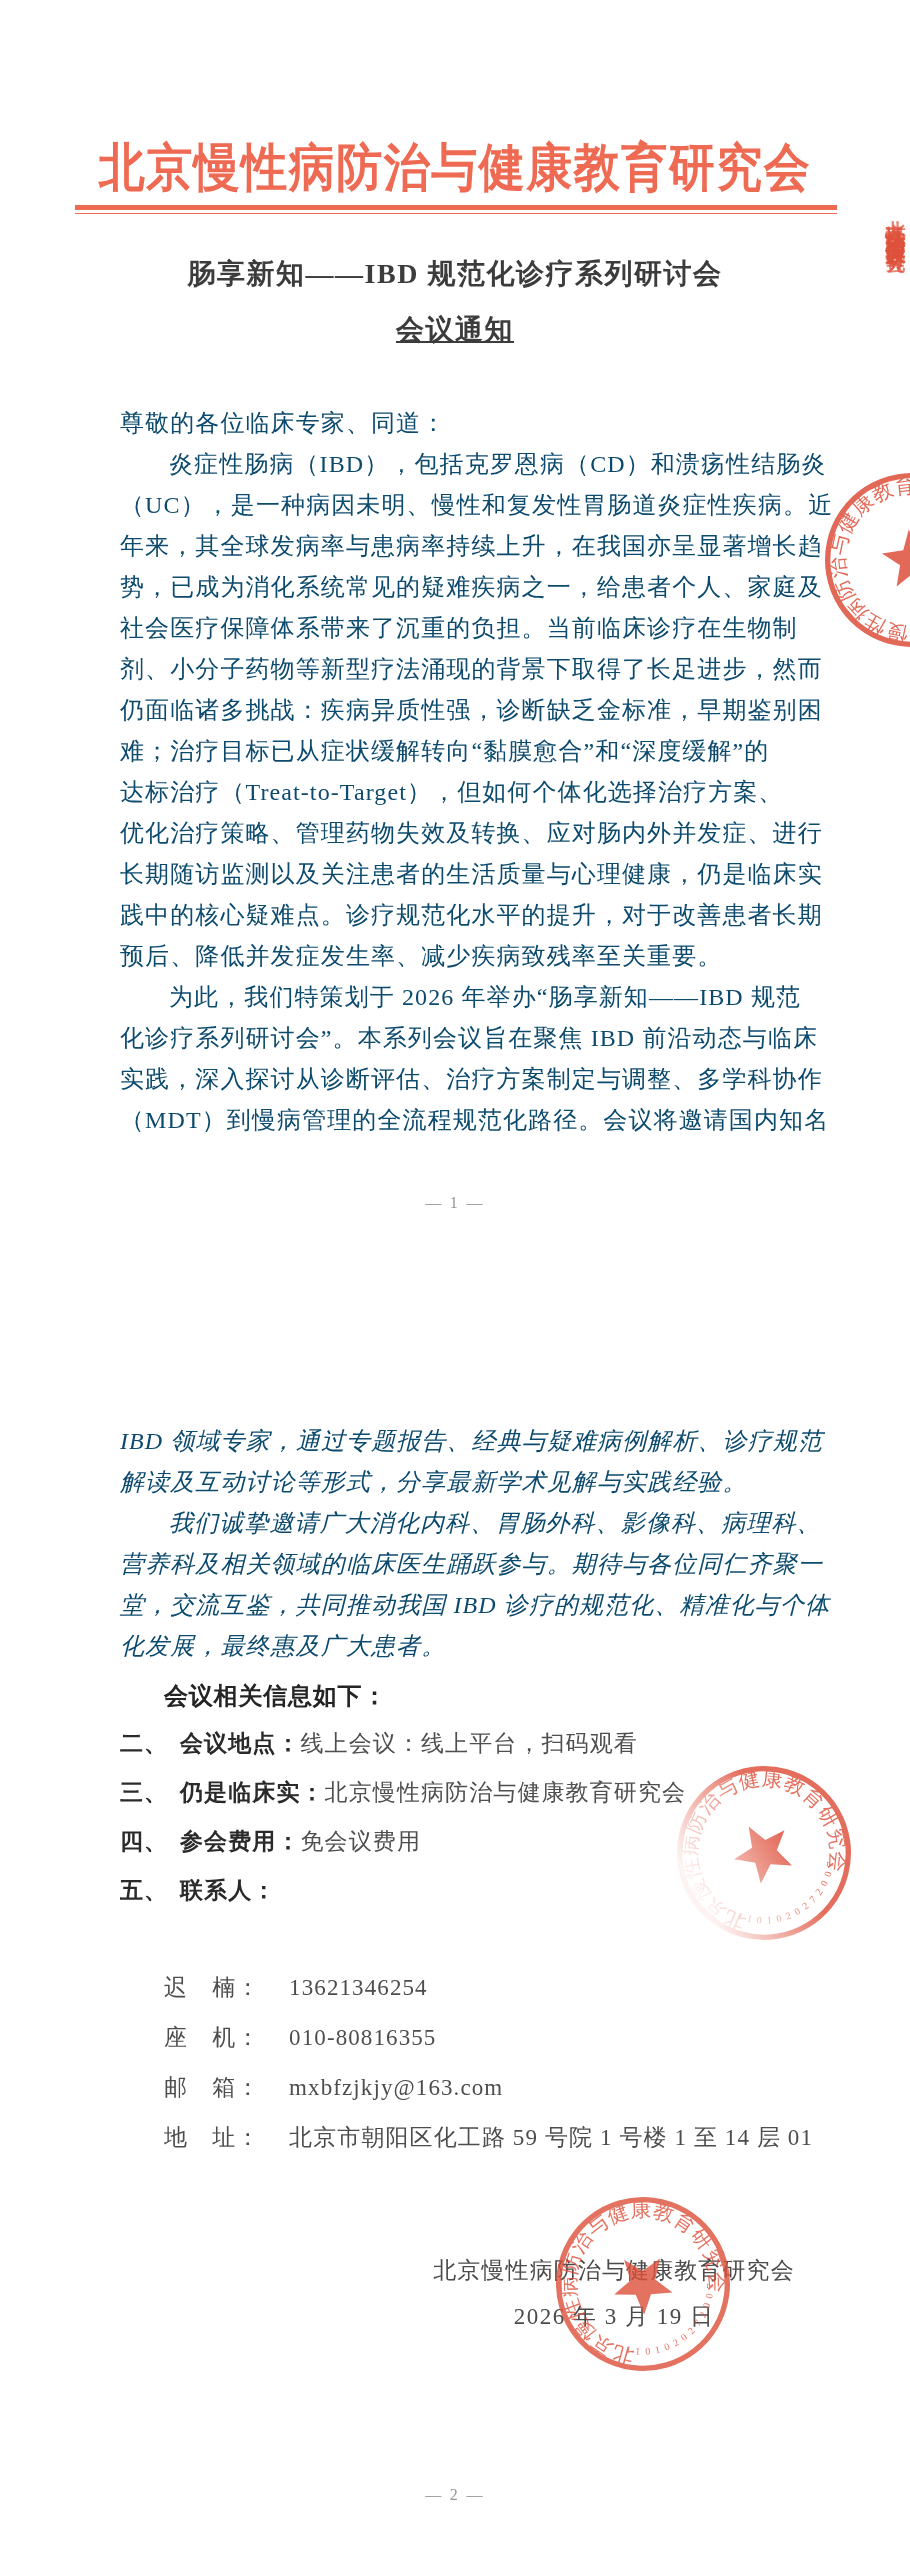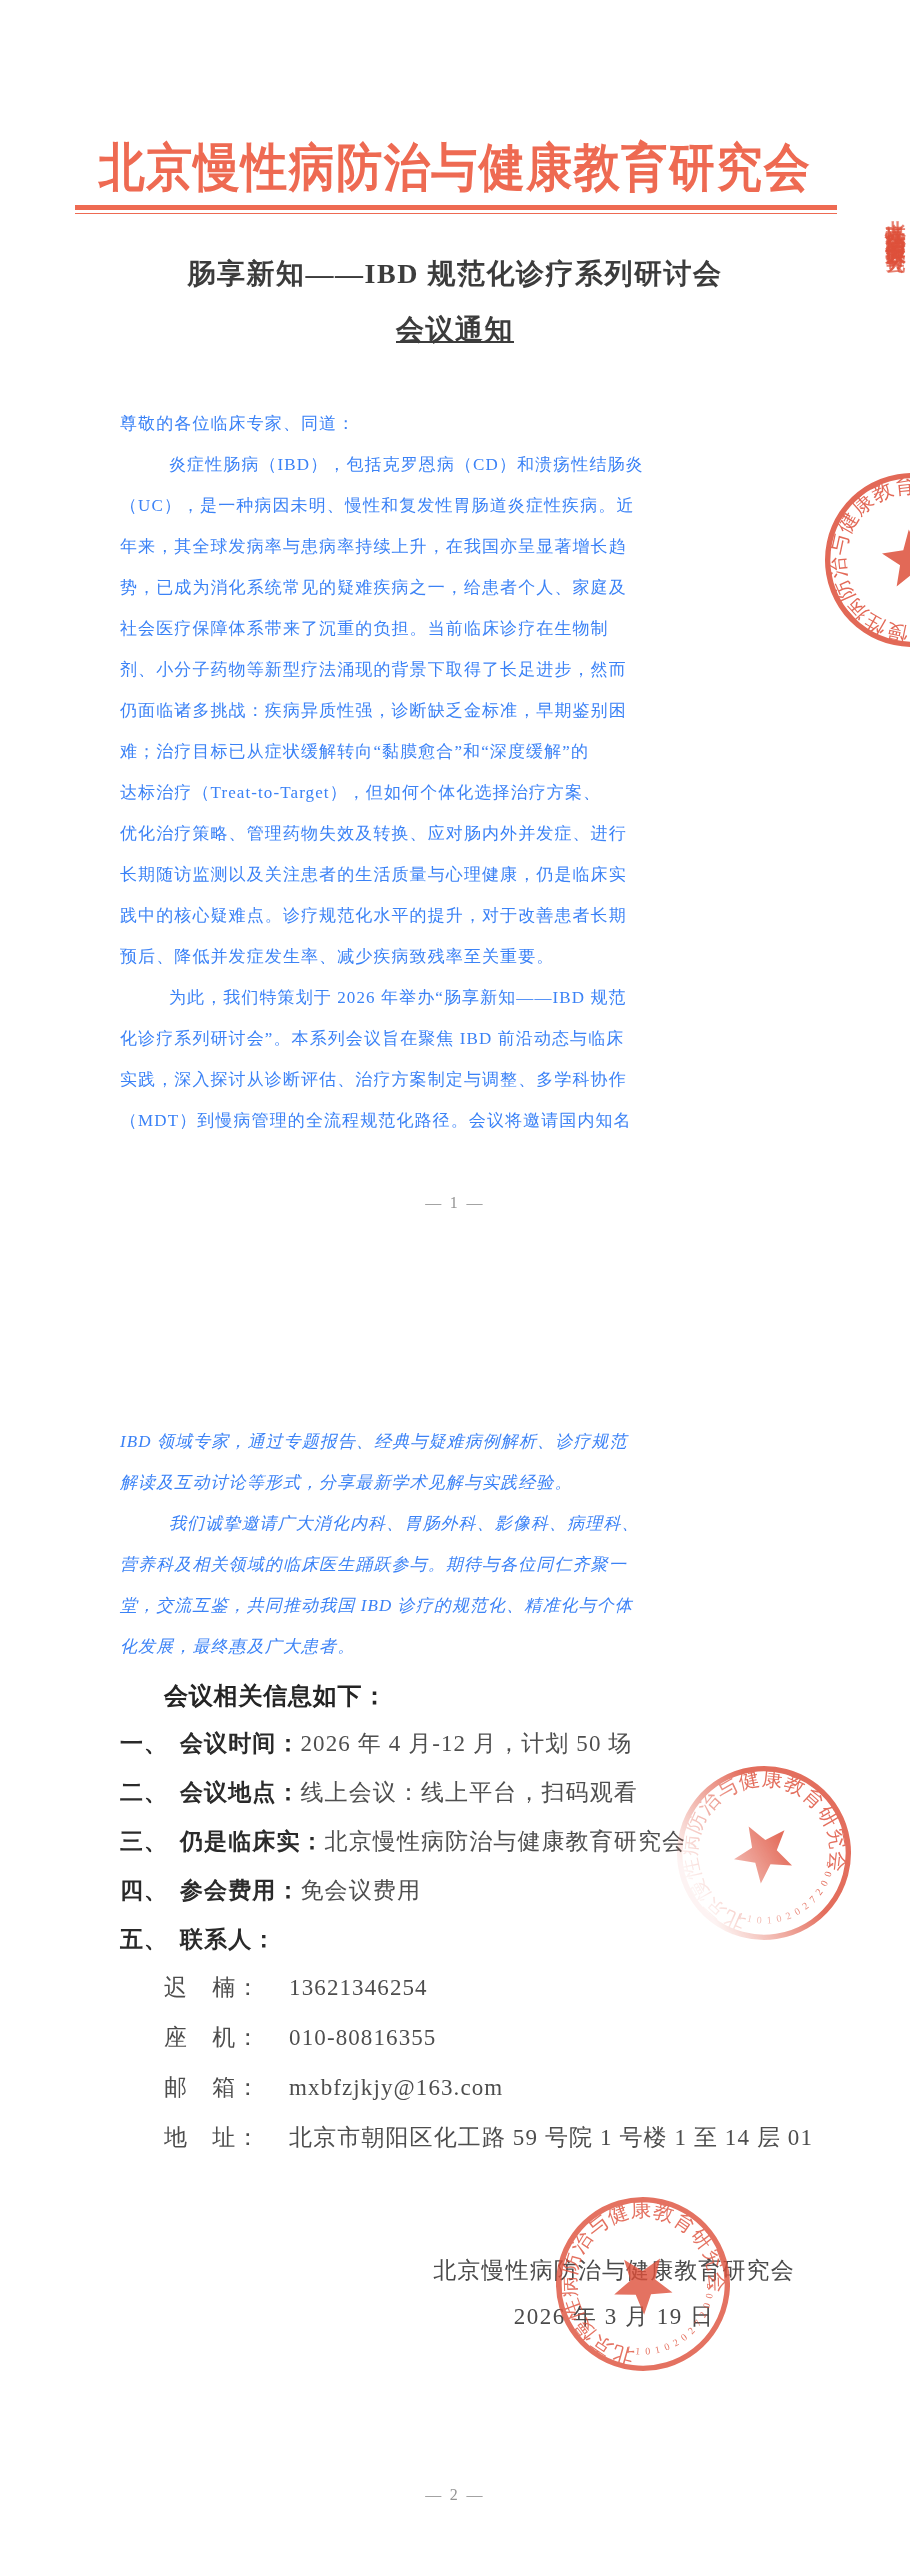--- a/index.html
+++ b/index.html
@@ -22,21 +22,21 @@
   
   .doc-title{
     position:absolute;left:0;width:100%;text-align:center;
     font-size:28px;font-weight:600;color:#3c3c3c;letter-spacing:1.5px;white-space:nowrap;
   }
   #title1{top:255px;}
   #title2{top:311px;text-decoration:underline;}
   
   .body-block{
     position:absolute;left:120px;width:750px;
-    font-size:17px;line-height:41px;letter-spacing:1.1px;color:#3b82f6;
+    font-size:24px;line-height:41px;letter-spacing:1.1px;color:#0c4a6e;
   }
   #body1{top:403px;}
   #body2{top:1421px;font-style:italic;}
   .line{white-space:nowrap;}
   .line.ind{padding-left:49px;}
   
   .pfoot{
     position:absolute;left:0;width:100%;text-align:center;
     color:#949494;font-size:16px;letter-spacing:2.3px;
   }
@@ -137,23 +137,20 @@
     <div class="line ind">我们诚挚邀请广大消化内科、胃肠外科、影像科、病理科、</div>
     <div class="line">营养科及相关领域的临床医生踊跃参与。期待与各位同仁齐聚一</div>
     <div class="line">堂，交流互鉴，共同推动我国 IBD 诊疗的规范化、精准化与个体</div>
     <div class="line">化发展，最终惠及广大患者。</div>
   </div>
 
   <div class="info-heading">会议相关信息如下：</div>
 
   <div class="info-list">
     <div class="info-item">
-      <span class="info-num">一、</span><span class="info-label">会议时间：</span><span class="info-value">2026 年 4 月-12 月，计划 50 场</span>
-    </div>
-    <div class="info-item">
       <span class="info-num">二、</span><span class="info-label">会议地点：</span><span class="info-value">线上会议：线上平台，扫码观看</span>
     </div>
     <div class="info-item">
       <span class="info-num">三、</span><span class="info-label">仍是临床实：</span><span class="info-value">北京慢性病防治与健康教育研究会</span>
     </div>
     <div class="info-item">
       <span class="info-num">四、</span><span class="info-label">参会费用：</span><span class="info-value">免会议费用</span>
     </div>
     <div class="info-item">
       <span class="info-num">五、</span><span class="info-label">联系人：</span><span class="info-value"></span>

